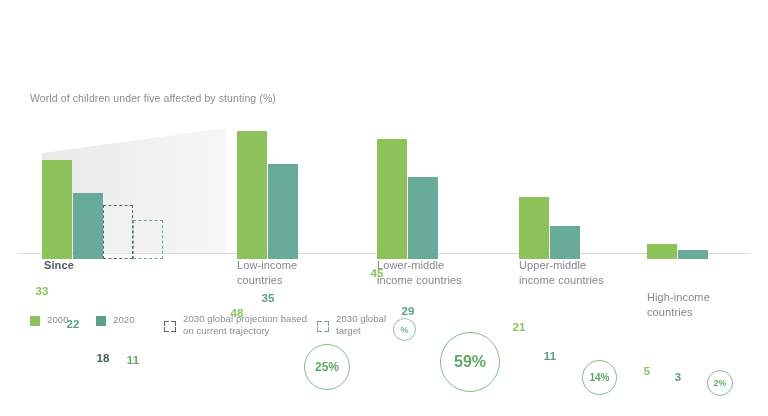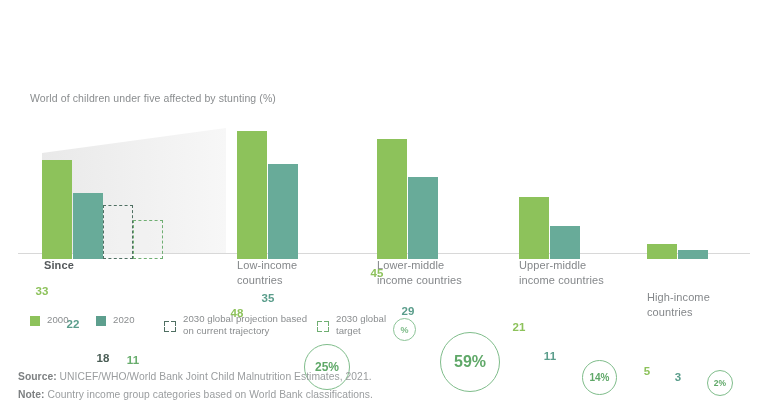--- a/index.html
+++ b/index.html
@@ -209,22 +209,14 @@
           <i></i>
         </span>
       <span class="lgtext">2030 global target</span>
     </div>
 
     <div class="lg" style="left:363px;top:6px;width:370px;align-items:center;">
       <span class="pctbadge" style="margin-top:0;">%</span>
     </div>
   </div>
 
-  <div class="footer">
-    <div class="fline">
-      <b>Source:</b><span> UNICEF/WHO/World Bank Joint Child Malnutrition Estimates, 2021.</span>
-    </div>
-    <div class="fline">
-      <b>Note:</b><span> Country income group categories based on World Bank classifications.</span>
-    </div>
-  </div>
 
 </div>
 
 </body></html>

